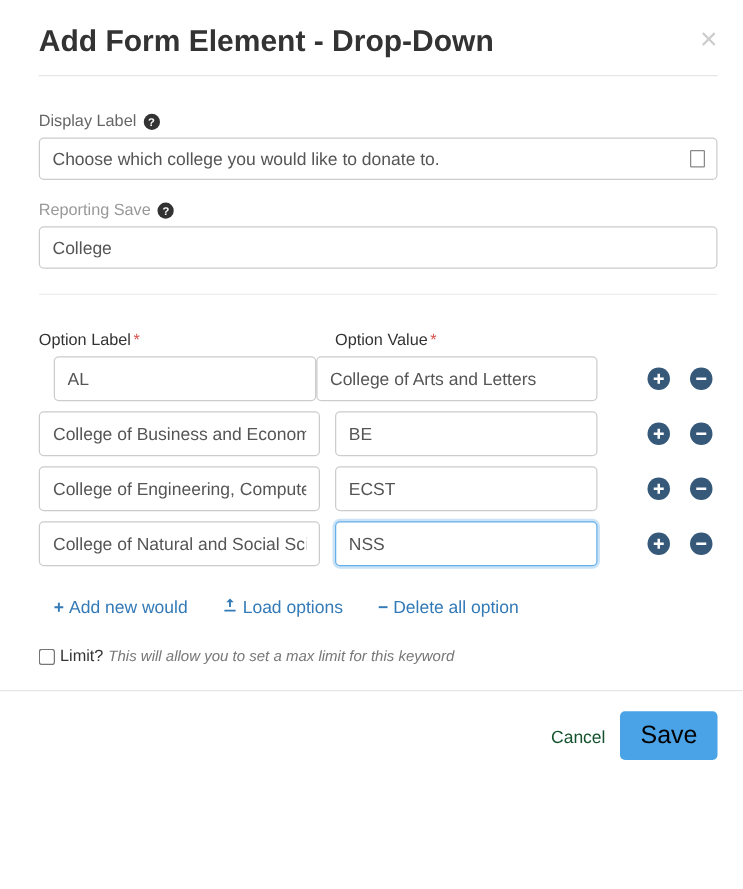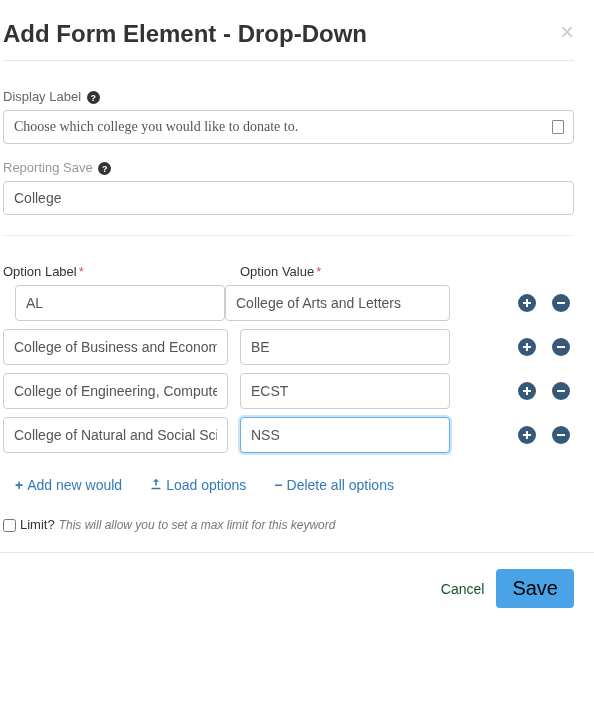--- a/index.html
+++ b/index.html
@@ -1,26 +1,26 @@
 <!DOCTYPE html>
 <html><head>
 <meta charset="utf-8">
 <style>
 * { box-sizing: border-box; margin: 0; padding: 0; }
 body { font-family: -apple-system, BlinkMacSystemFont, "Segoe UI", Helvetica, Arial, sans-serif; background: #fff; color: #333; width: 594px; }
-.modal { padding: 20px 20px 0 3px; }
+.modal { padding: 20px 20px 0 3px; margin-left: 28px; }
 .modal-header { display: flex; justify-content: space-between; align-items: flex-start; border-bottom: 1px solid #e5e5e5; padding-bottom: 12px; margin-bottom: 28px; }
 .modal-title { font-size: 24px; font-weight: 600; color: #333; }
 .close-btn { font-size: 24px; color: #ccc; cursor: pointer; line-height: 1; font-weight: 300; }
 .form-group { margin-bottom: 16px; }
 .form-label { display: block; font-size: 13px; color: #666; margin-bottom: 6px; }
 .form-label.reporting { color: #999; }
 .help-icon { display: inline-flex; align-items: center; justify-content: center; width: 13px; height: 13px; border-radius: 50%; background: #333; color: #fff; font-size: 9px; font-weight: bold; margin-left: 2px; vertical-align: middle; }
 .form-control { width: 100%; padding: 8px 10px; border: 1px solid #ccc; border-radius: 4px; font-size: 14px; color: #555; font-family: inherit; }
-.display-wrapper { position: relative; font-family: Liberation Serif, serif; }
+.display-wrapper { position: relative; }
 .keyboard-icon { position: absolute; right: 10px; top: 50%; transform: translateY(-50%); width: 12px; height: 14px; border: 1px solid #888; border-radius: 1px; }
 .divider { border-top: 1px solid #eee; margin: 20px 0 28px 0; }
 .options-header { display: flex; margin-bottom: 6px; }
 .col-label { width: 225px; font-size: 13px; color: #333; }
 .col-value { flex: 1; font-size: 13px; color: #333; margin-left: 12px; }
 .required { color: #d9534f; margin-left: 2px; }
 .option-row { display: flex; align-items: center; margin-bottom: 8px; }
 .option-row input { padding: 9px 10px; }
 .col-label-input { width: 225px; }
 .col-value-input { width: 210px; margin-left: 12px; }
@@ -156,21 +156,21 @@
     <span class="bulk-btn">
       <span class="icon">
         <svg width="12" height="12" viewBox="0 0 16 16">
             <path fill="#337ab7" d="M8 1l4 4H9v5H7V5H4l4-4zM2 13h12v2H2z"></path>
           </svg>
       </span>
       <span>Load options</span>
     </span>
     <span class="bulk-btn">
       <span class="icon">−</span>
-      <span>Delete all options</span>
+      <span>Delete all option</span>
     </span>
   </div>
 
   <div class="limit-row">
     <input type="checkbox" style="">
     <span>Limit?</span>
     <span class="hint">This will allow you to set a max limit for this keyword</span>
   </div>
 </div>
 

